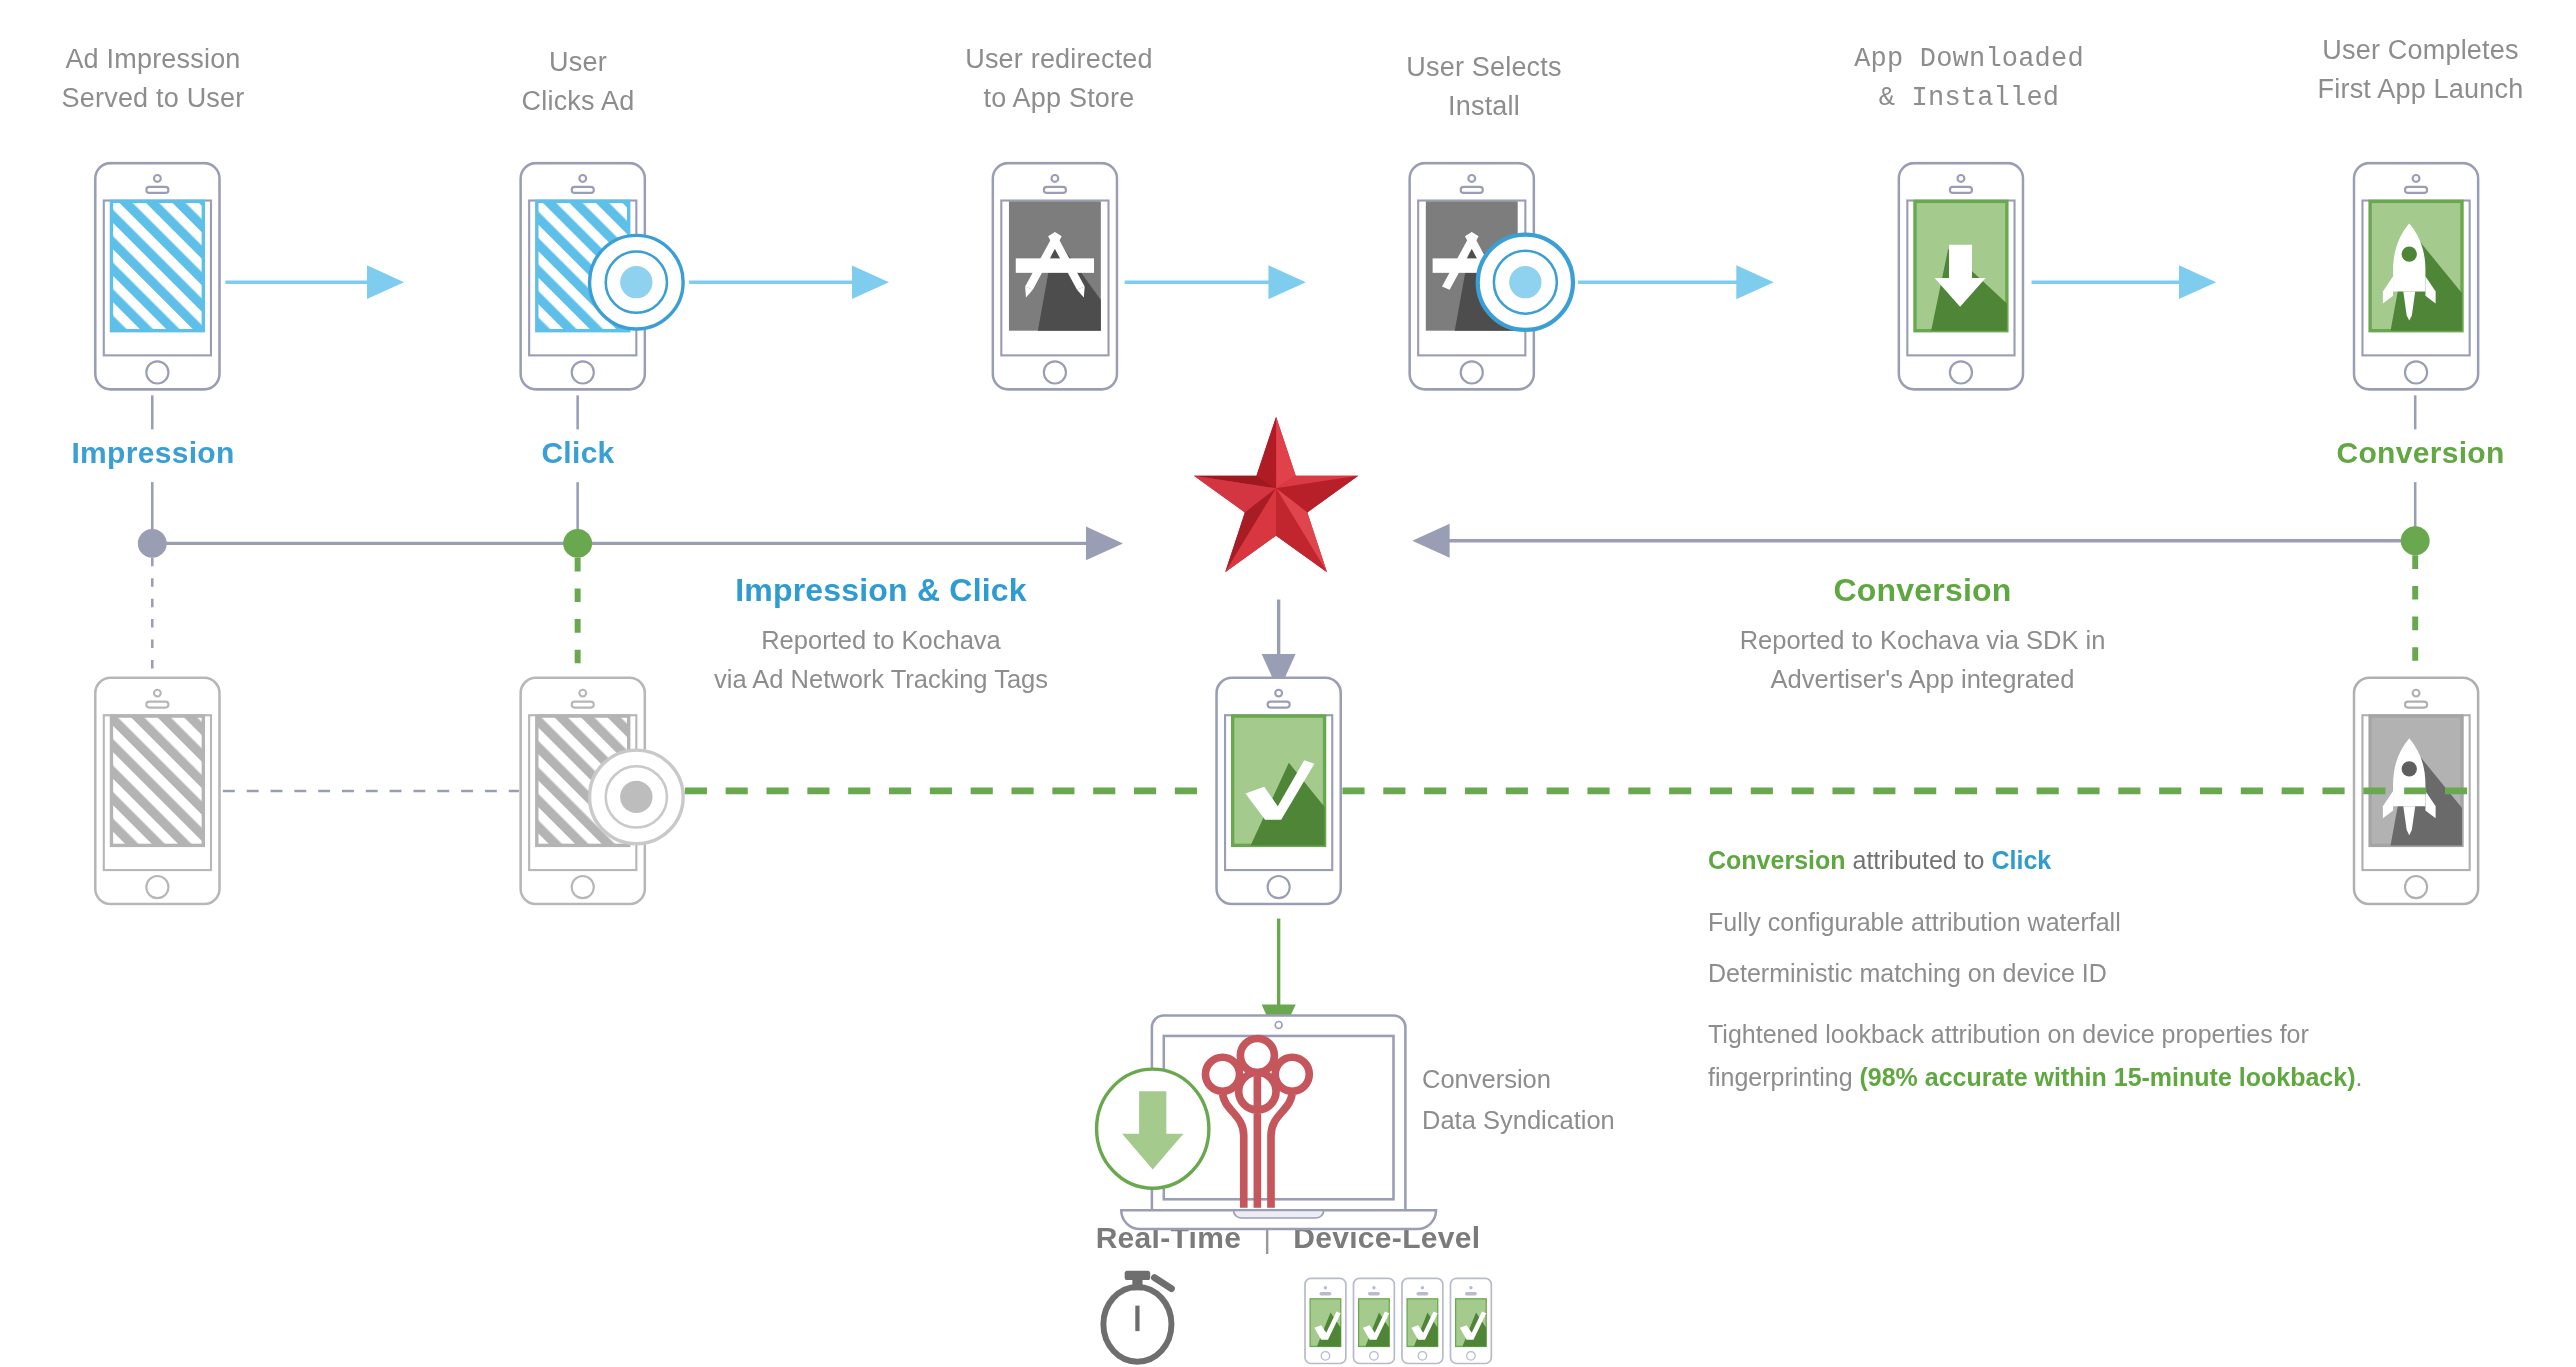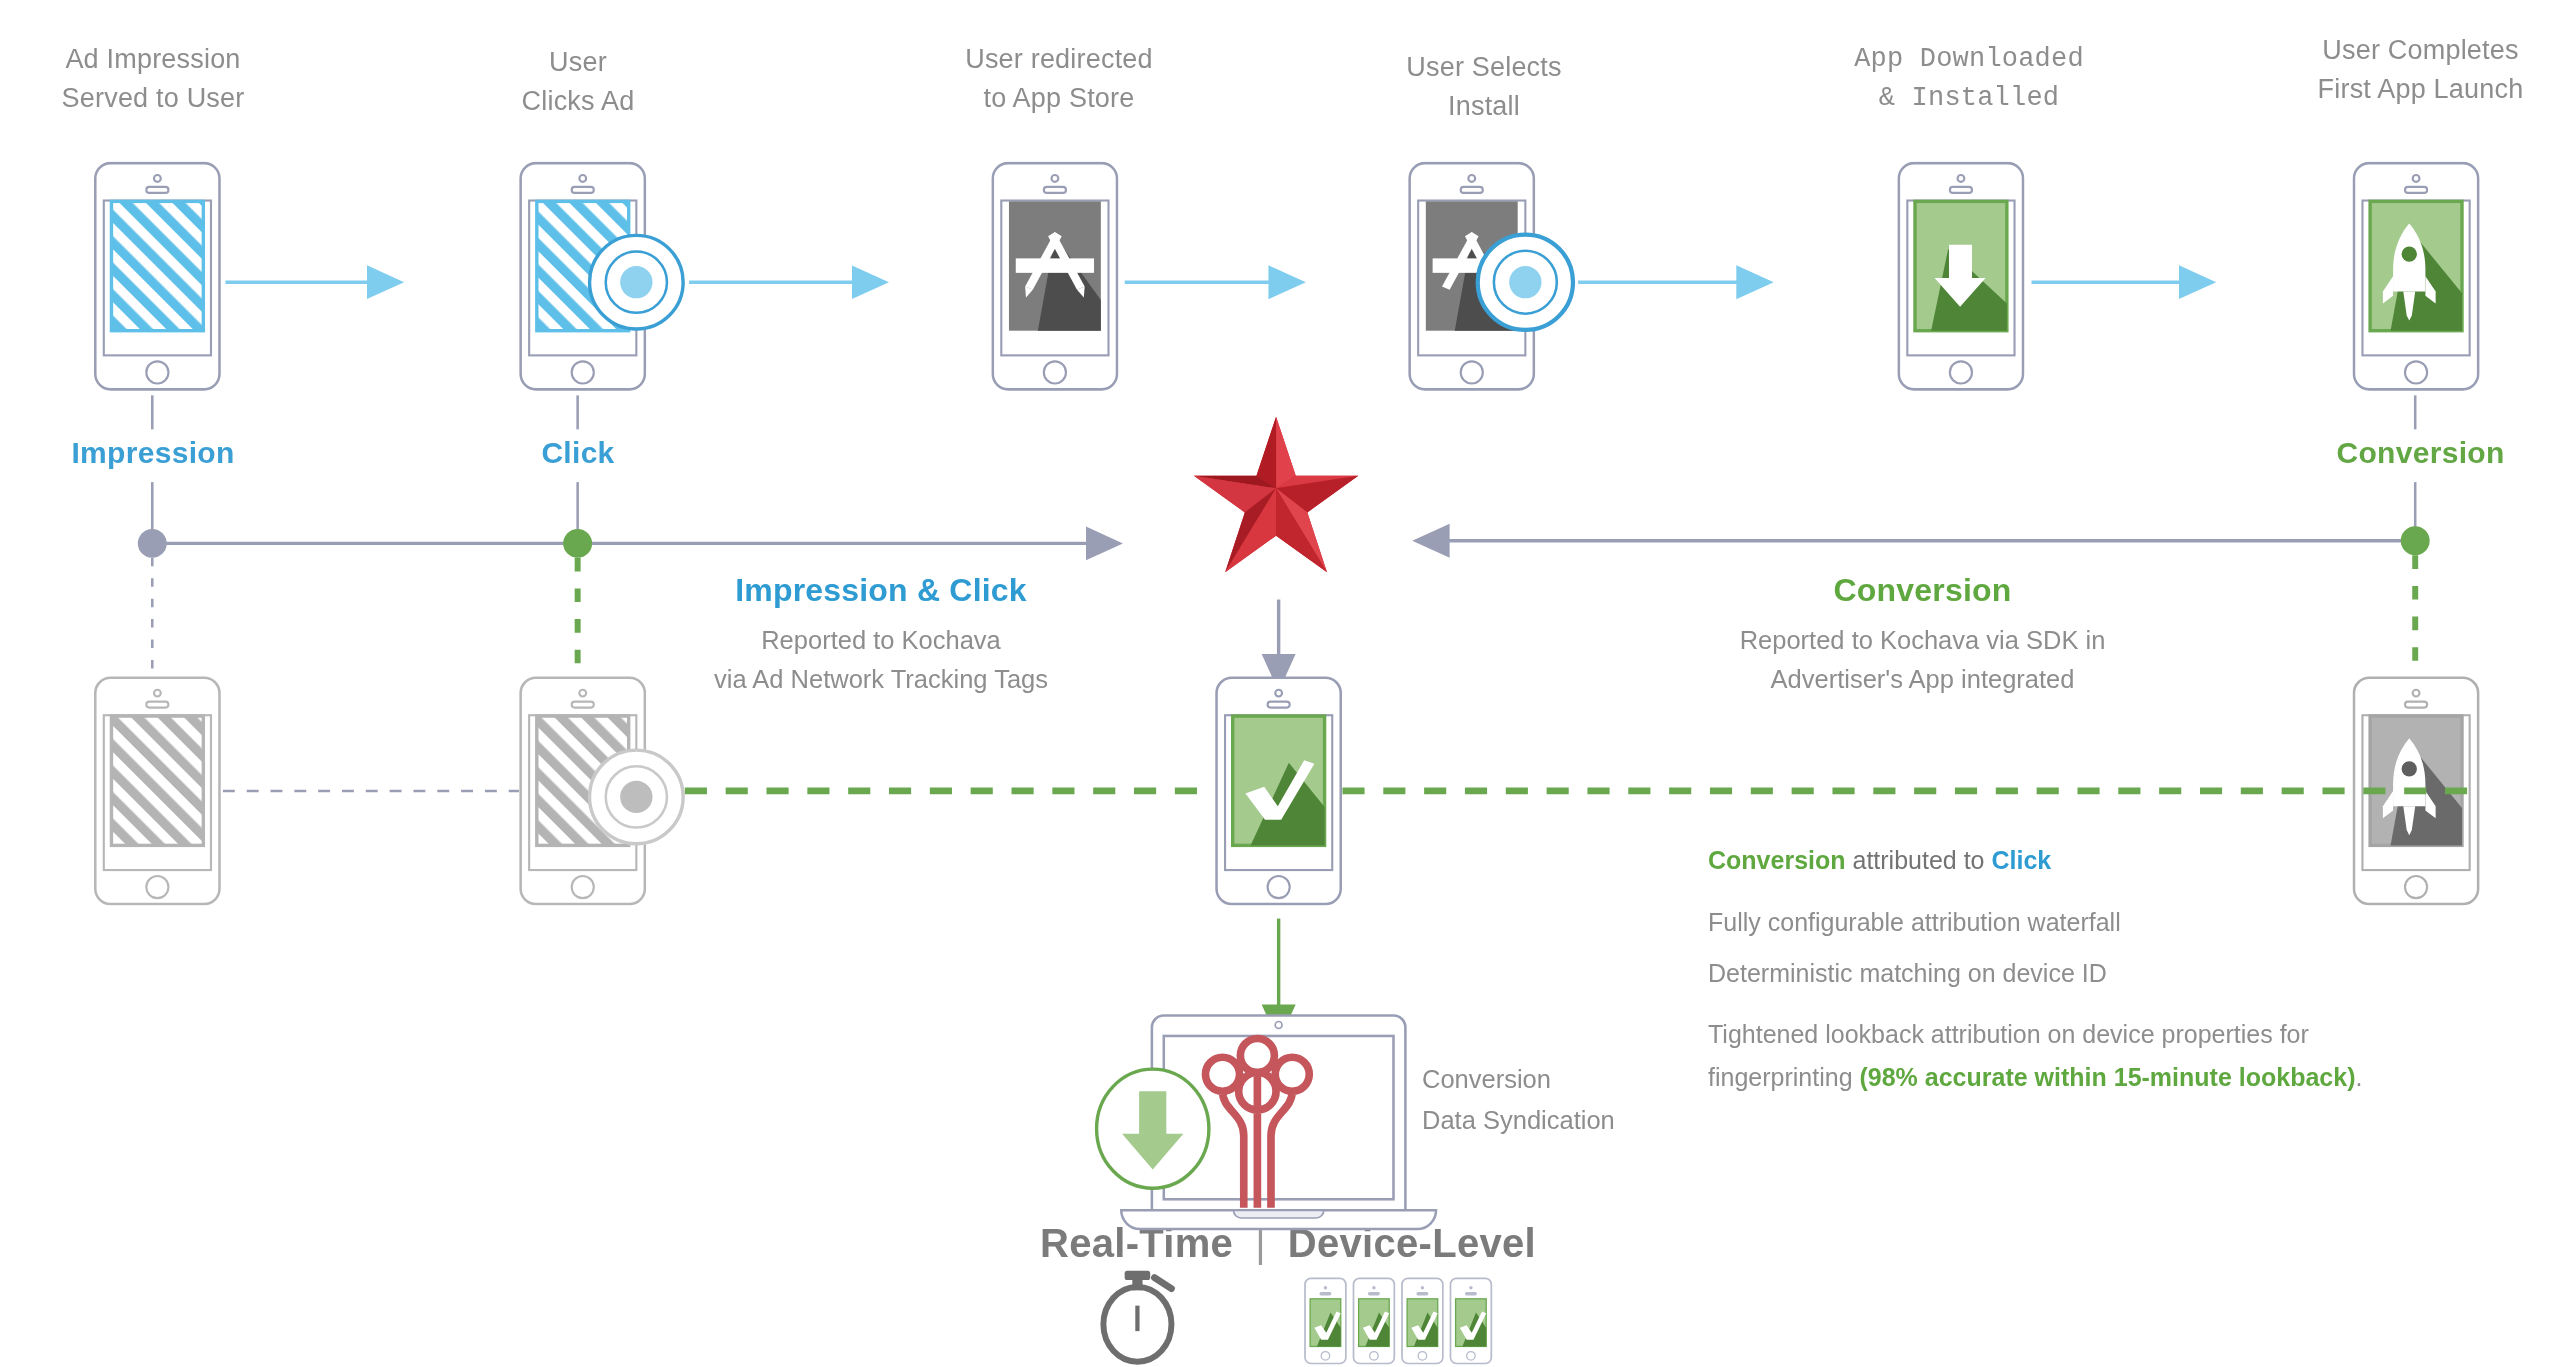--- a/index.html
+++ b/index.html
@@ -34,21 +34,21 @@
   .attr .ln{font-size:25px;line-height:51px;color:#8d8d8d;white-space:nowrap;}
   .attr .ln.wrap{white-space:normal;line-height:43px;}
   .attr b{font-weight:bold;}
 
   .synd{
     position:absolute;left:1422px;top:1055px;color:#8d8d8d;
     font-size:25.5px;line-height:41px;white-space:pre-line;
   }
   .bottomrow{
     position:absolute;left:0;top:1217px;width:2576px;text-align:center;
-    color:#7b7b7b;font-weight:bold;font-size:40px;letter-spacing:0.3px;
+    color:#7b7b7b;font-weight:bold;font-size:30px;letter-spacing:0.3px;
   }
   .bottomrow .sep{color:#9a9a9a;font-weight:400;padding:0 22px;}
 </style>
 </head>
 <body>
 
 <div id="stage">
 
   <div class="hdr" style="left:-17px;top:36px;width:340px;">Ad Impression
 Served to User</div>

